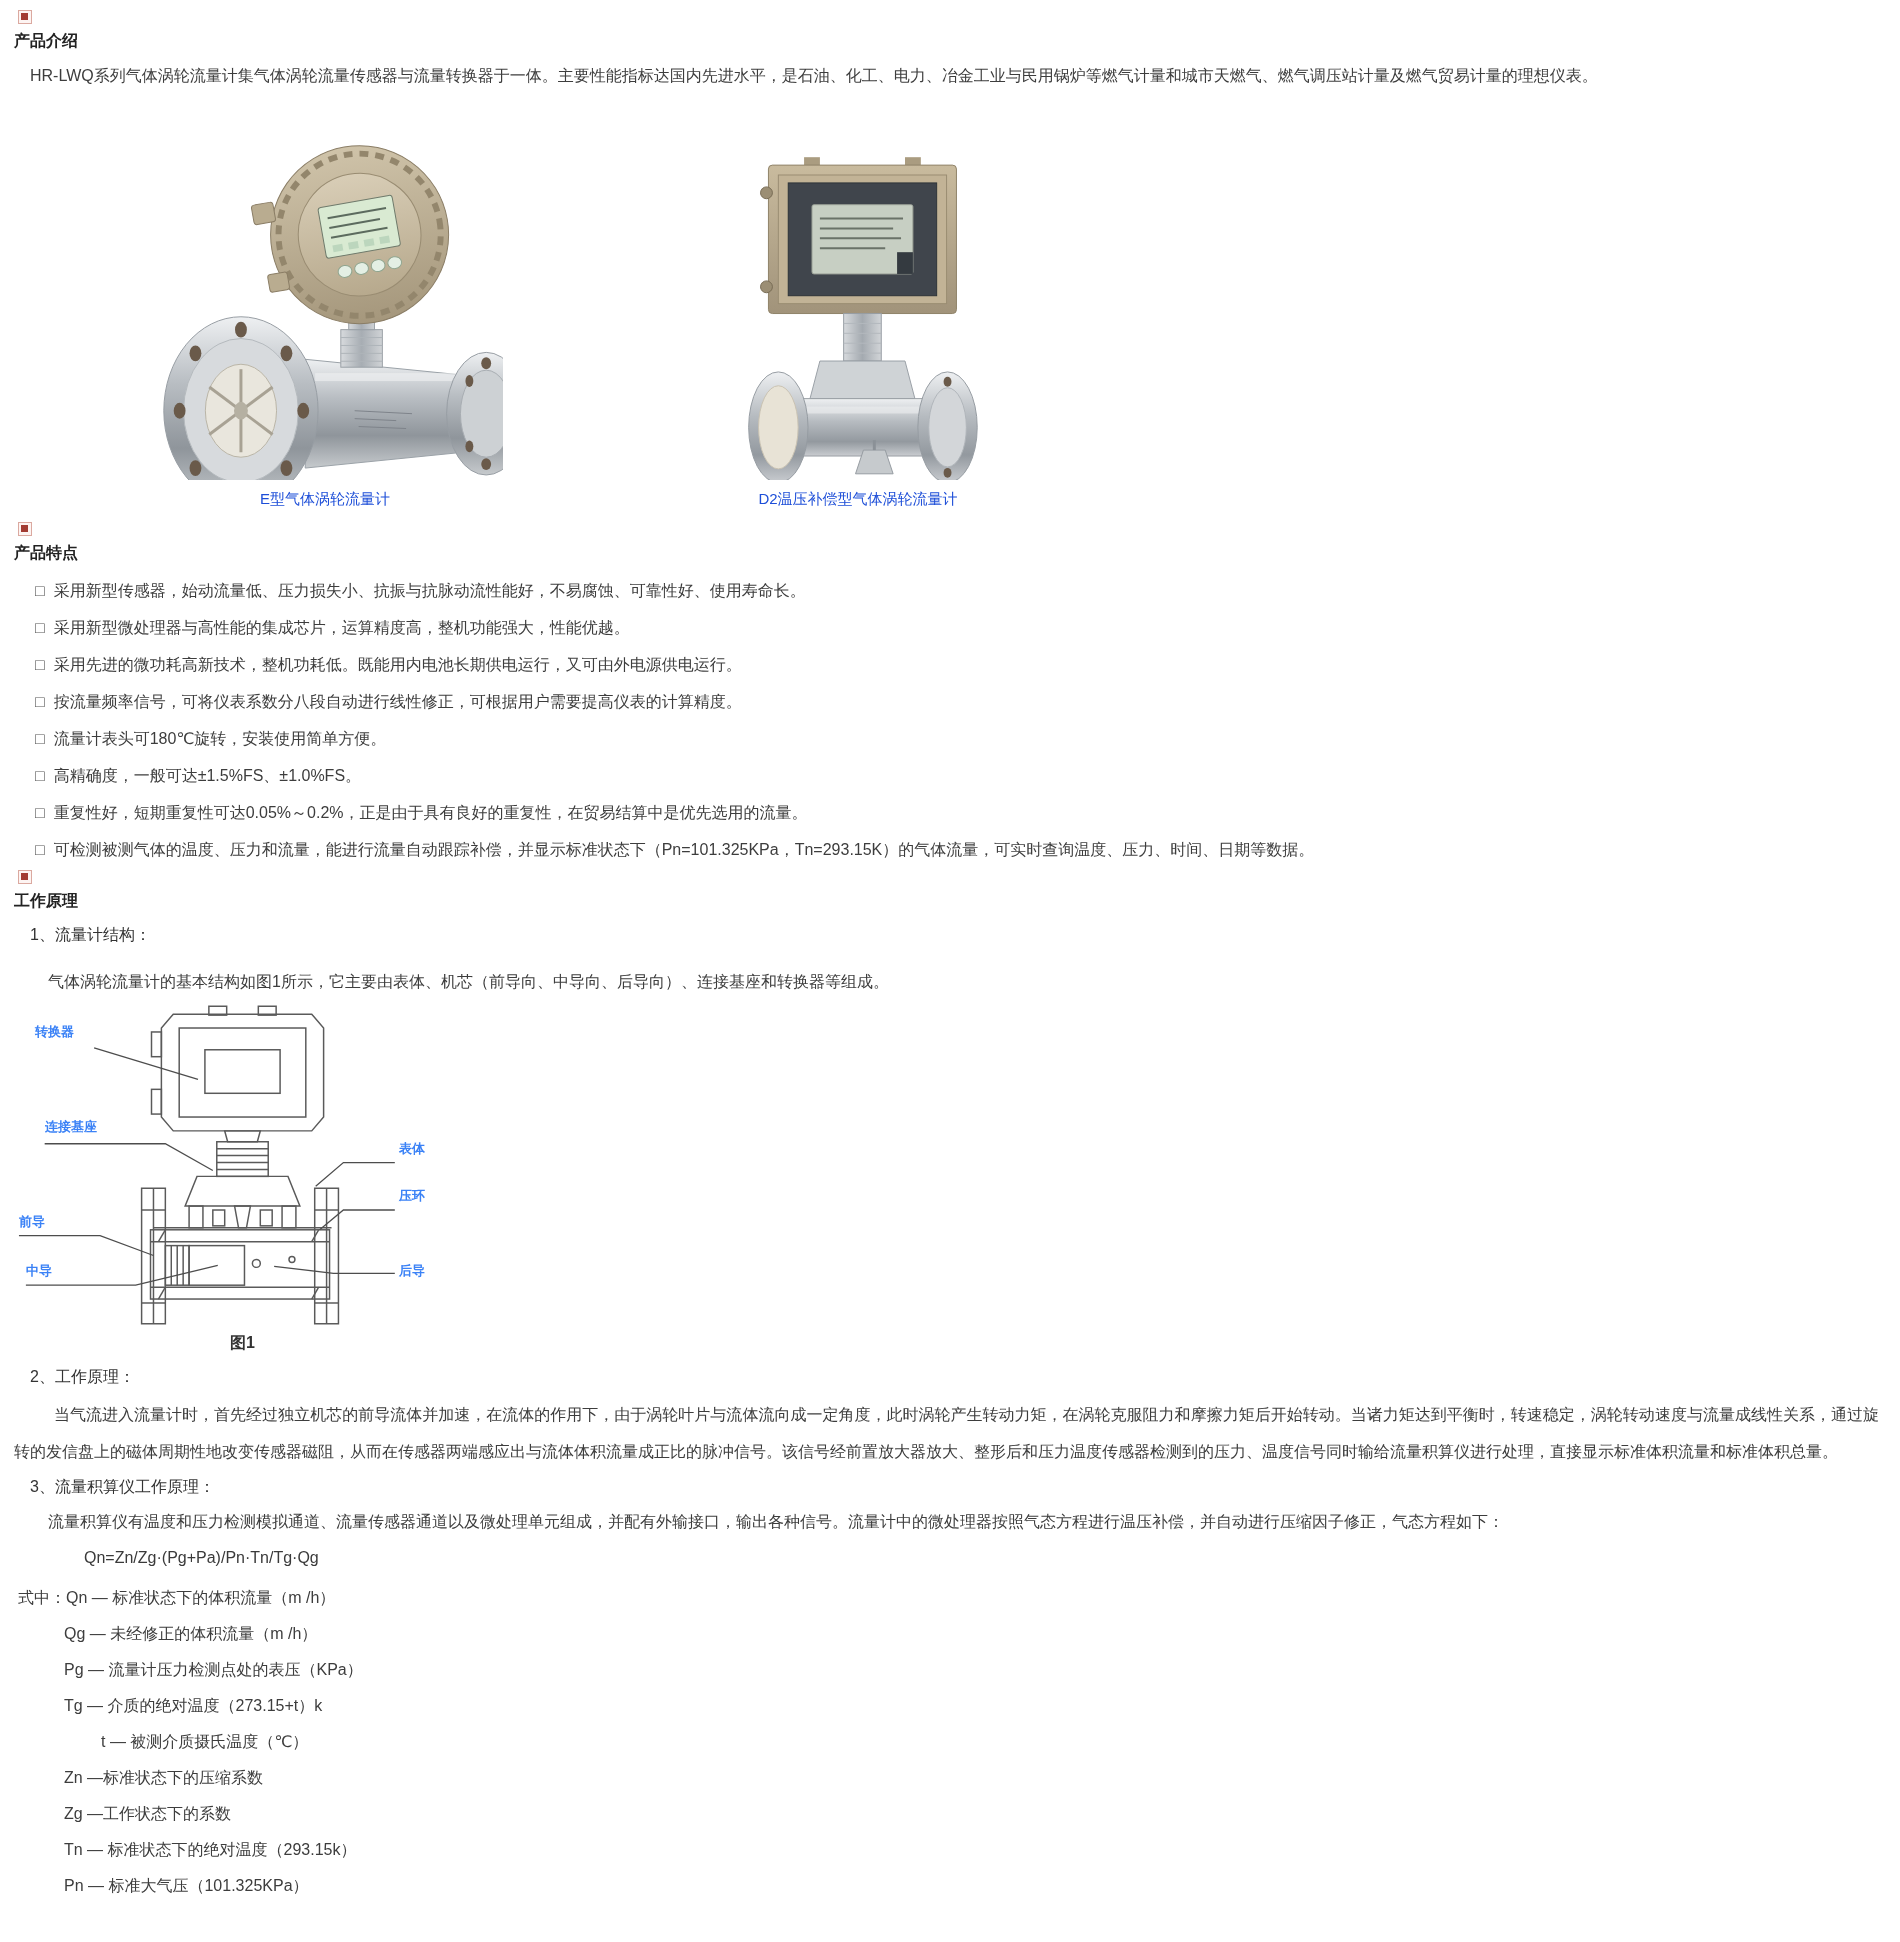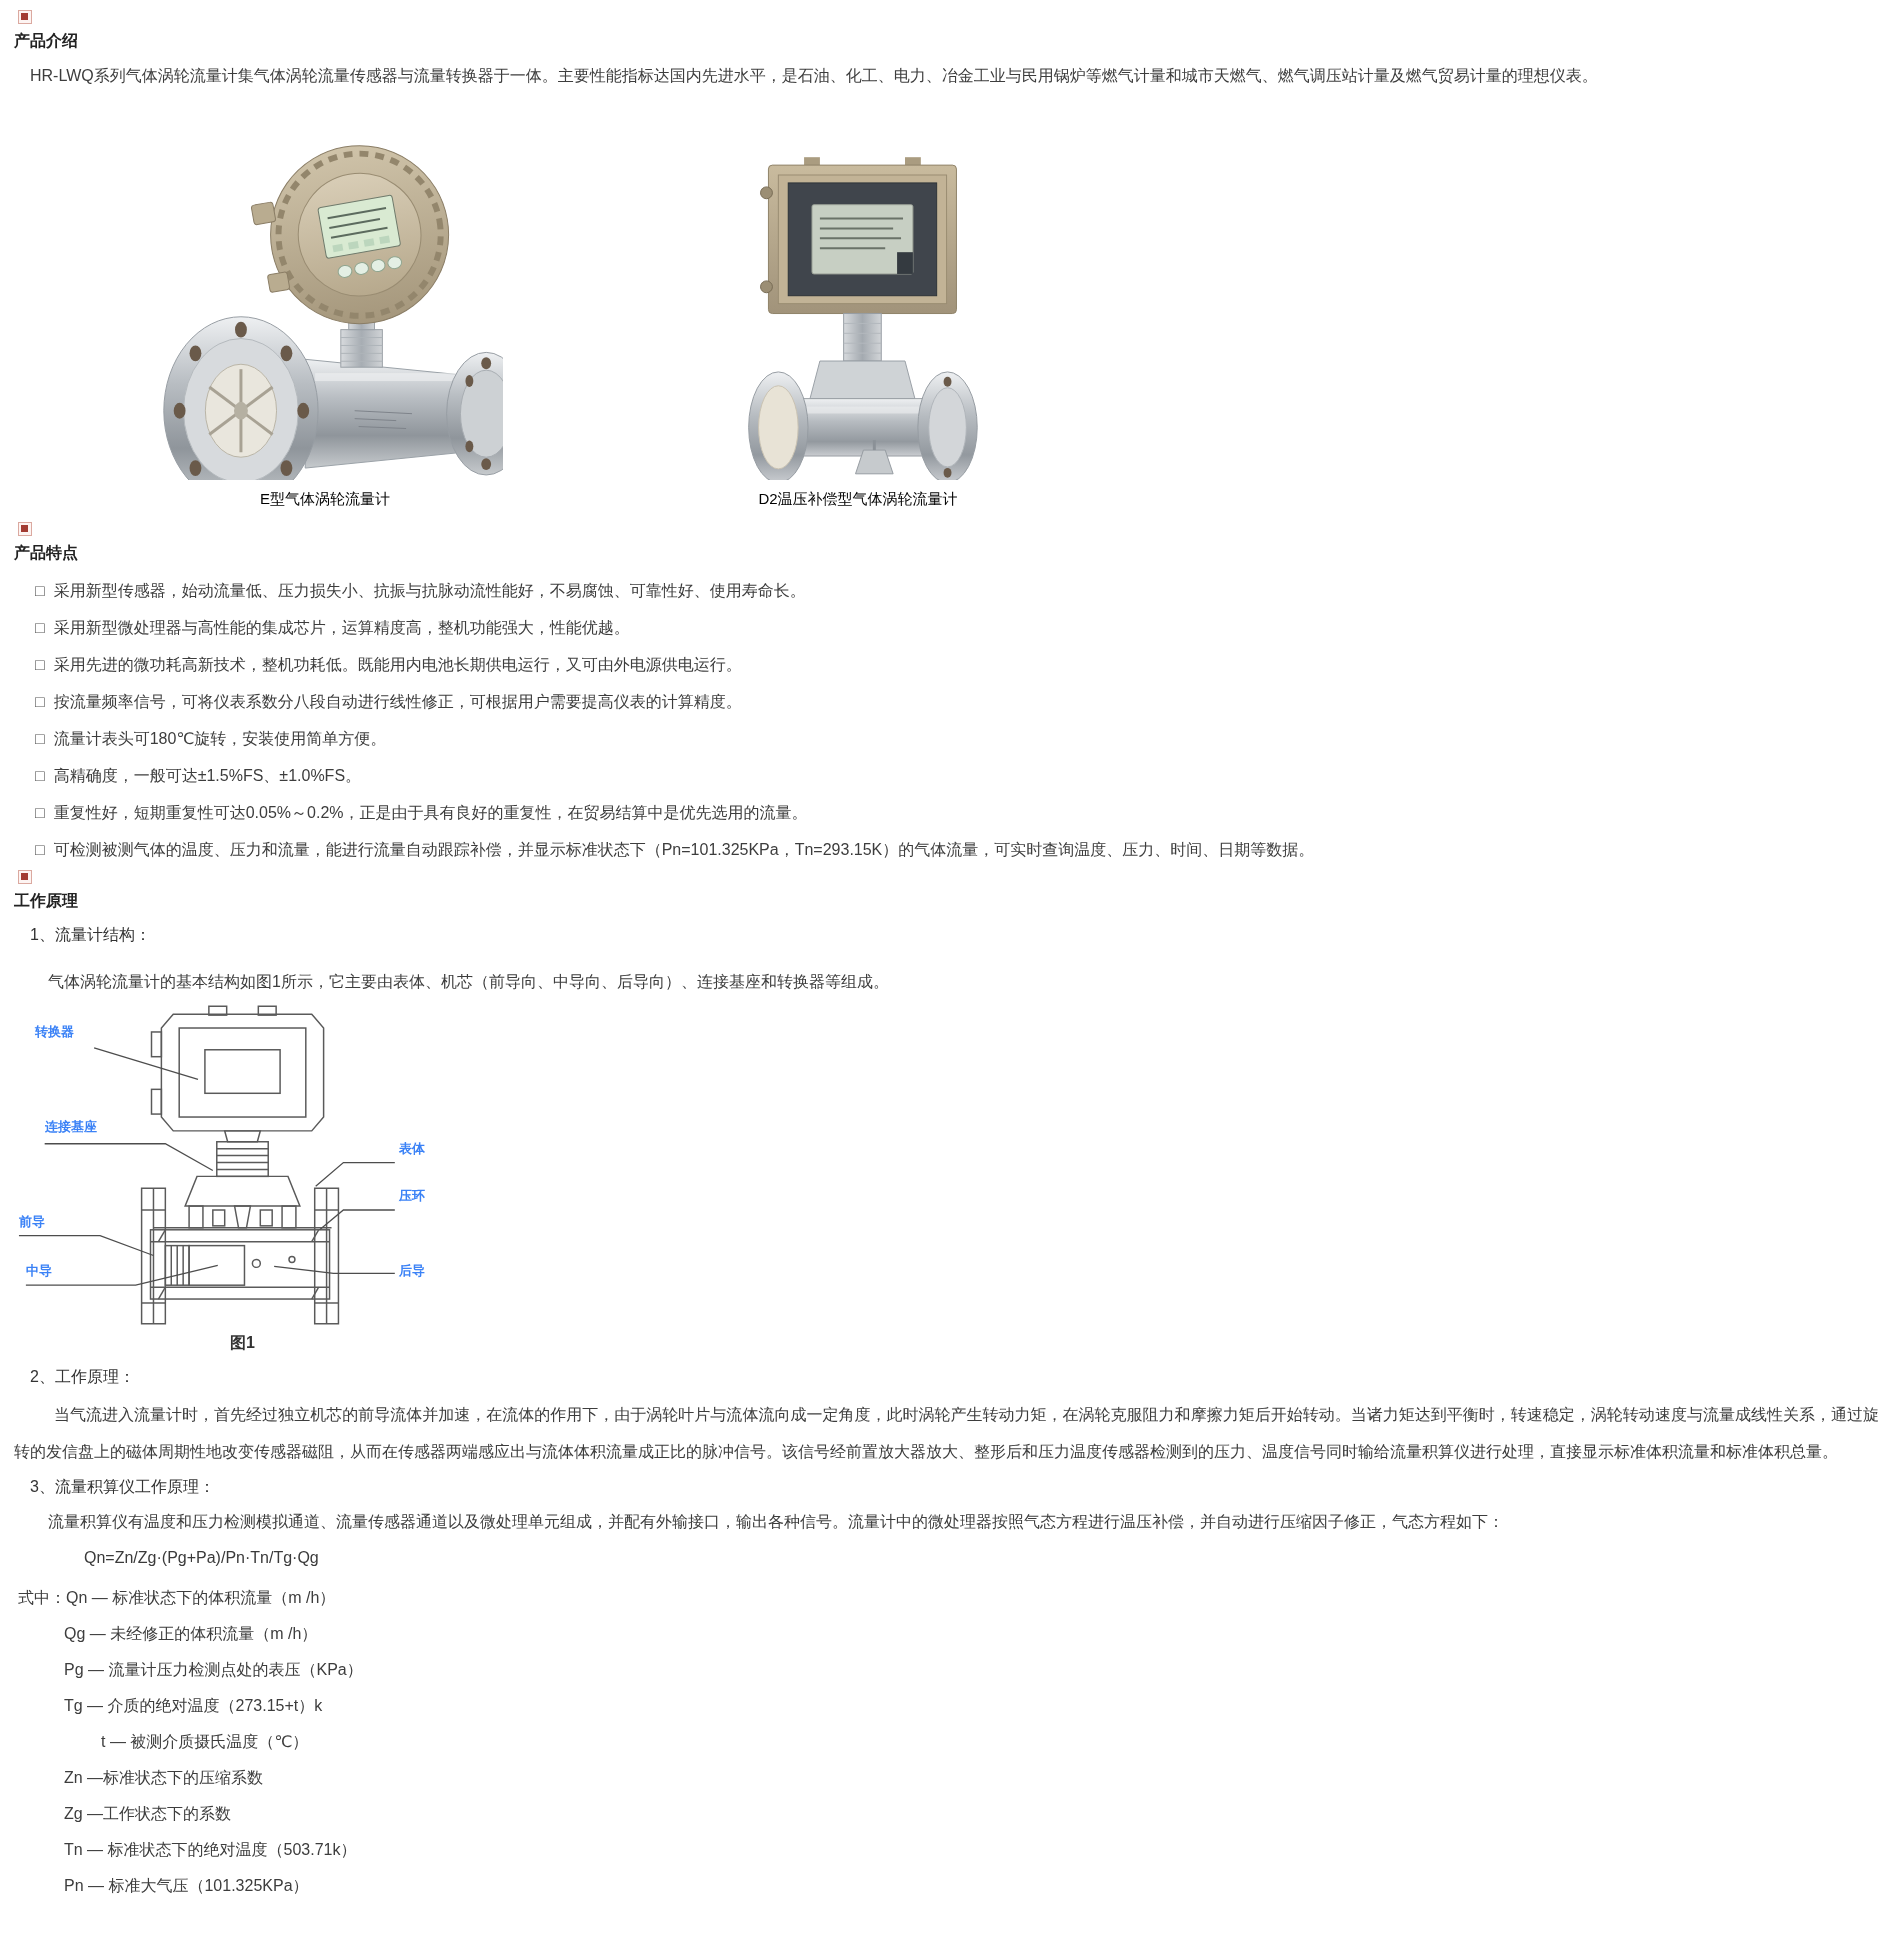--- a/index.html
+++ b/index.html
@@ -48,21 +48,21 @@
     align-items:flex-end;
     padding-left:147px;
     margin-top:26px;
   }
   .photo-fig{margin:0;}
   .photo-fig.second{margin-left:214px;}
   .photo-caption{
     text-align:center;
     margin-top:6px;
     font-size:15px;
-    color:#000000;
+    color:#1d4ed8;
     line-height:18px;
   }
   
   .features{
     list-style:none;
     margin:8px 0 0 0;
     padding:0 40px 0 35px;
   }
   .features li{
     line-height:37px;
@@ -399,18 +399,18 @@
   <div class="formula">Qn=Zn/Zg·(Pg+Pa)/Pn·Tn/Tg·Qg</div>
 
   <div class="definitions">
     <div class="def-line first"><span>式中：</span><span>Qn — 标准状态下的体积流量（m /h）</span></div>
     <div class="def-line">Qg — 未经修正的体积流量（m /h）</div>
     <div class="def-line">Pg — 流量计压力检测点处的表压（KPa）</div>
     <div class="def-line">Tg — 介质的绝对温度（273.15+t）k</div>
     <div class="def-line tline">t — 被测介质摄氏温度（℃）</div>
     <div class="def-line">Zn —标准状态下的压缩系数</div>
     <div class="def-line">Zg —工作状态下的系数</div>
-    <div class="def-line">Tn — 标准状态下的绝对温度（503.71k）</div>
+    <div class="def-line">Tn — 标准状态下的绝对温度（293.15k）</div>
     <div class="def-line">Pn — 标准大气压（101.325KPa）</div>
   </div>
 
 </div>
 
 
 </body></html>

